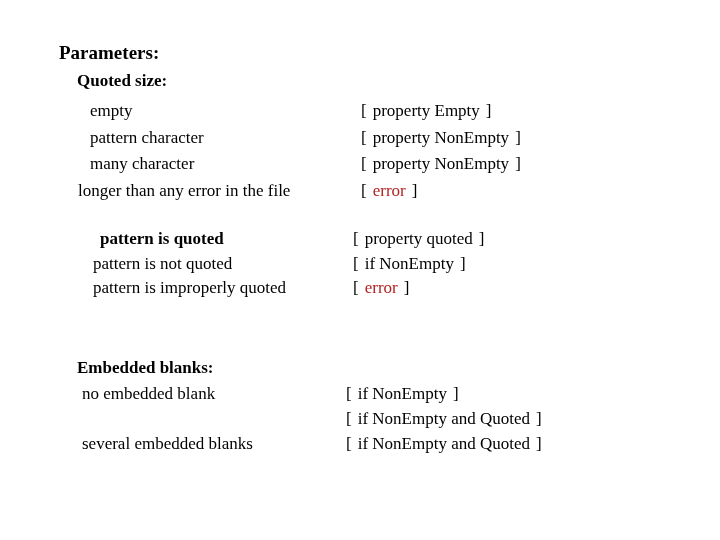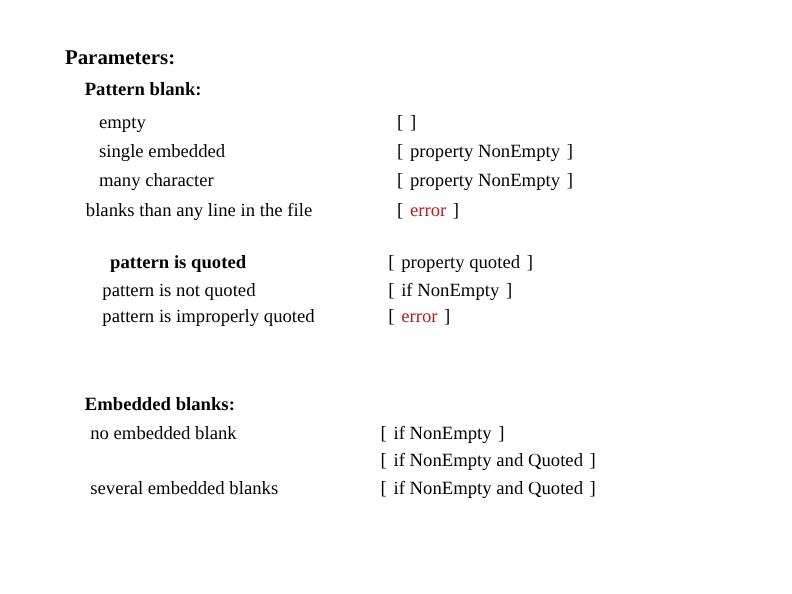--- a/index.html
+++ b/index.html
@@ -71,50 +71,51 @@
   #section-embedded-blanks{ top: 358px; --indent: 5px;  --result-x: 269px; --pitch: 25px;   --head-gap: 26px; }
 </style>
 </head>
 <body>
 
 <div class="slide">
 
   <div class="title">Parameters:</div>
 
   <div class="section" id="section-pattern-size">
-    <div class="heading">Pattern blank:</div>
+    <div class="heading">Quoted size:</div>
 
     <div class="row">
       <span class="label">empty</span>
       <span class="result">
         <span class="br">[</span>
+        <span class="val">property Empty</span>
         <span class="br">]</span>
       </span>
     </div>
 
     <div class="row">
-      <span class="label">single embedded</span>
+      <span class="label">pattern character</span>
       <span class="result">
         <span class="br">[</span>
         <span class="val">property NonEmpty</span>
         <span class="br">]</span>
       </span>
     </div>
 
     <div class="row">
       <span class="label">many character</span>
       <span class="result">
         <span class="br">[</span>
         <span class="val">property NonEmpty</span>
         <span class="br">]</span>
       </span>
     </div>
 
     <div class="row long">
-      <span class="label">blanks than any line in the file</span>
+      <span class="label">longer than any error in the file</span>
       <span class="result">
         <span class="br">[</span>
         <span class="val error">error</span>
         <span class="br">]</span>
       </span>
     </div>
   </div>
 
   <div class="section" id="section-quoting">
 

